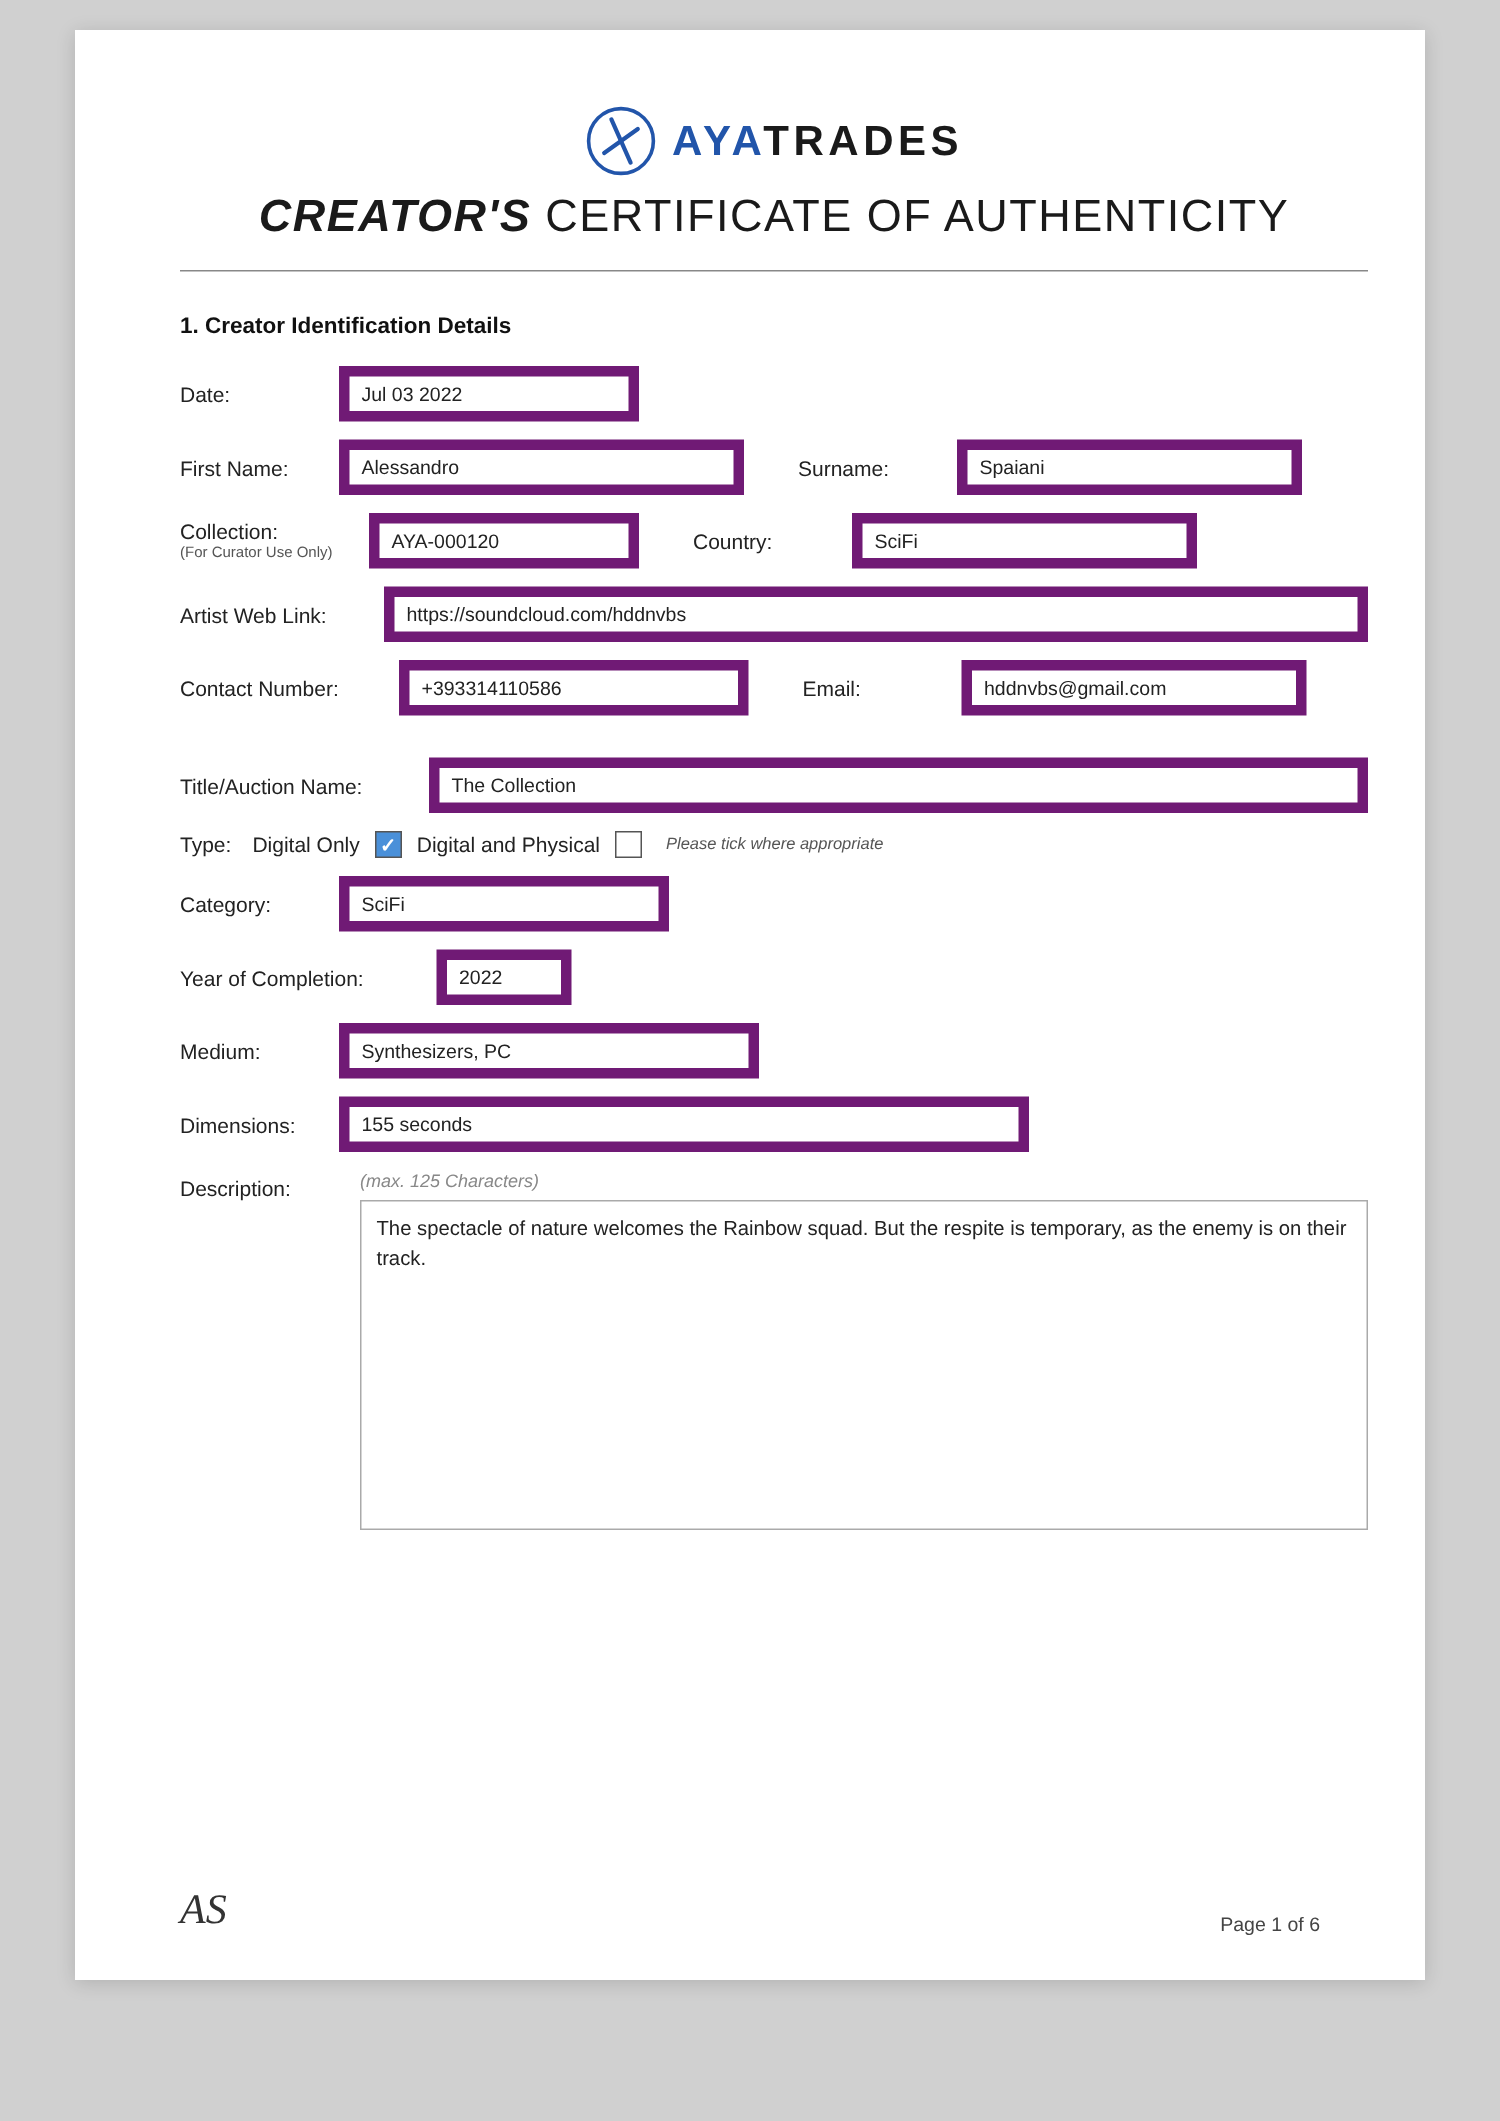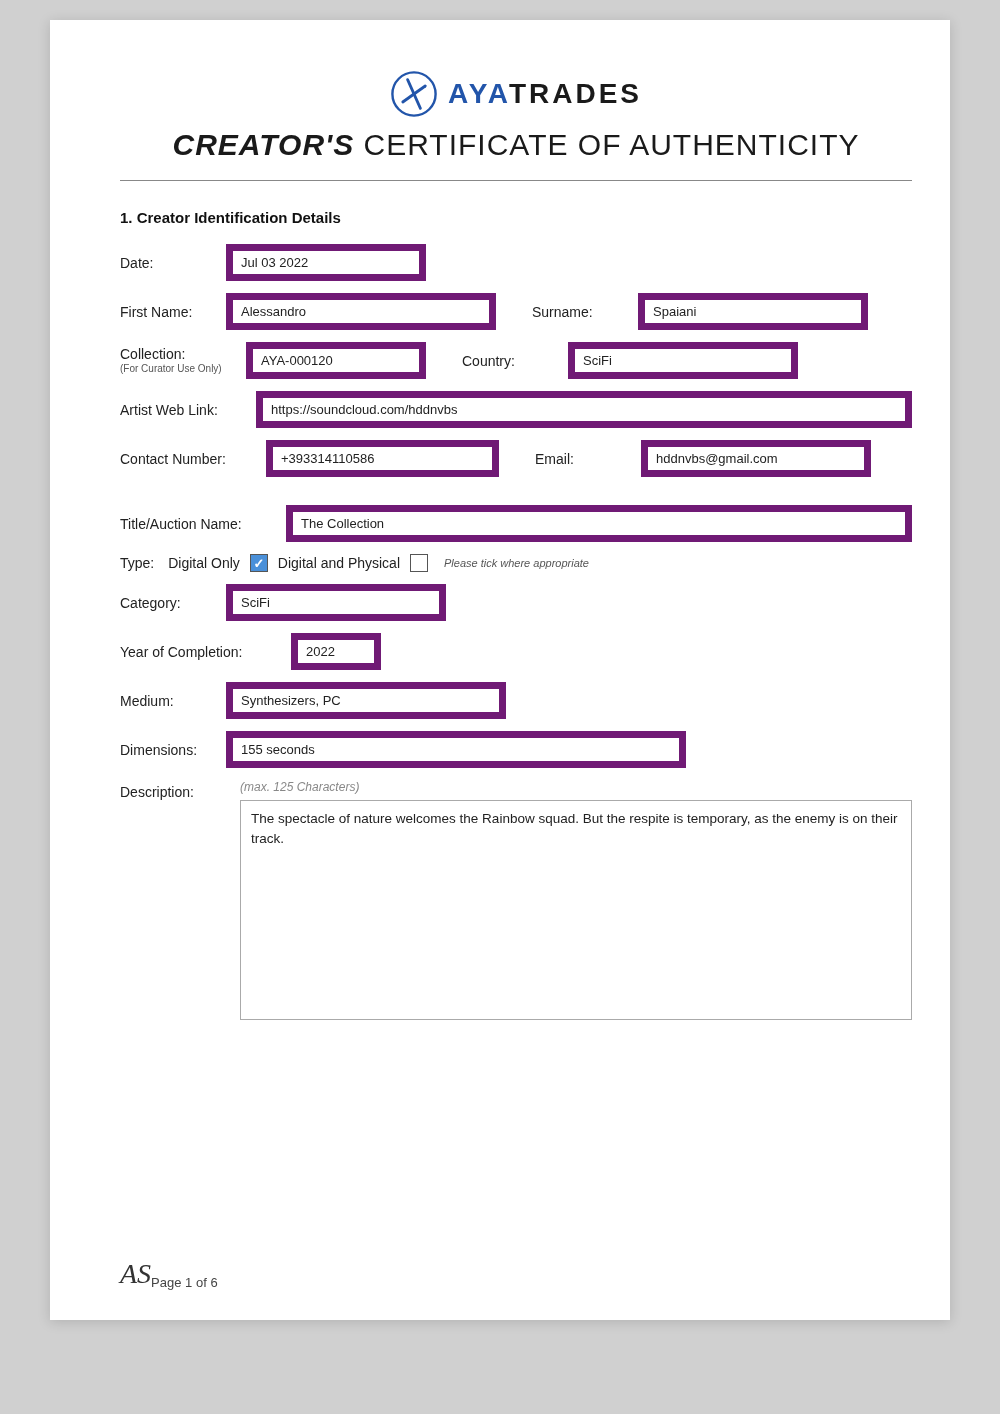--- a/index.html
+++ b/index.html
@@ -159,21 +159,21 @@
       min-height: 220px;
       background: #fff;
     }
     
     .page-footer {
       position: absolute;
       bottom: 30px;
       left: 70px;
       right: 70px;
       display: flex;
-      justify-content: flex-start;
+      justify-content: space-between;
       align-items: flex-end;
     }
     .signature {
       font-family: 'Georgia', cursive;
       font-size: 28px;
       color: #333;
       font-style: italic;
     }
     .page-num {
       font-size: 13px;

